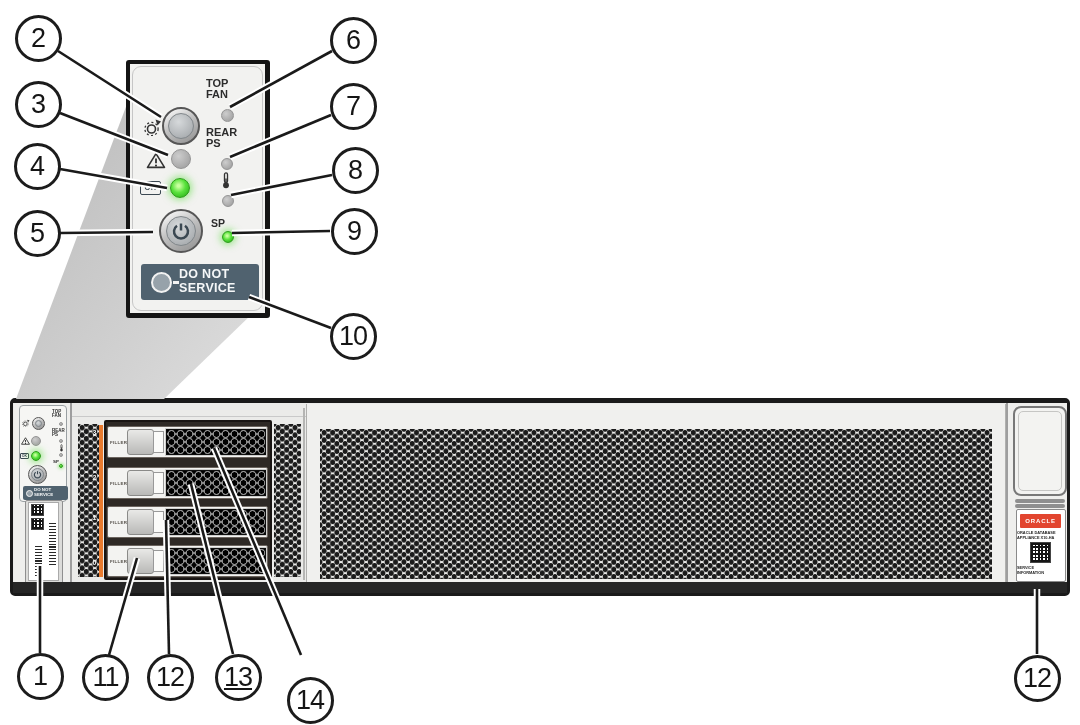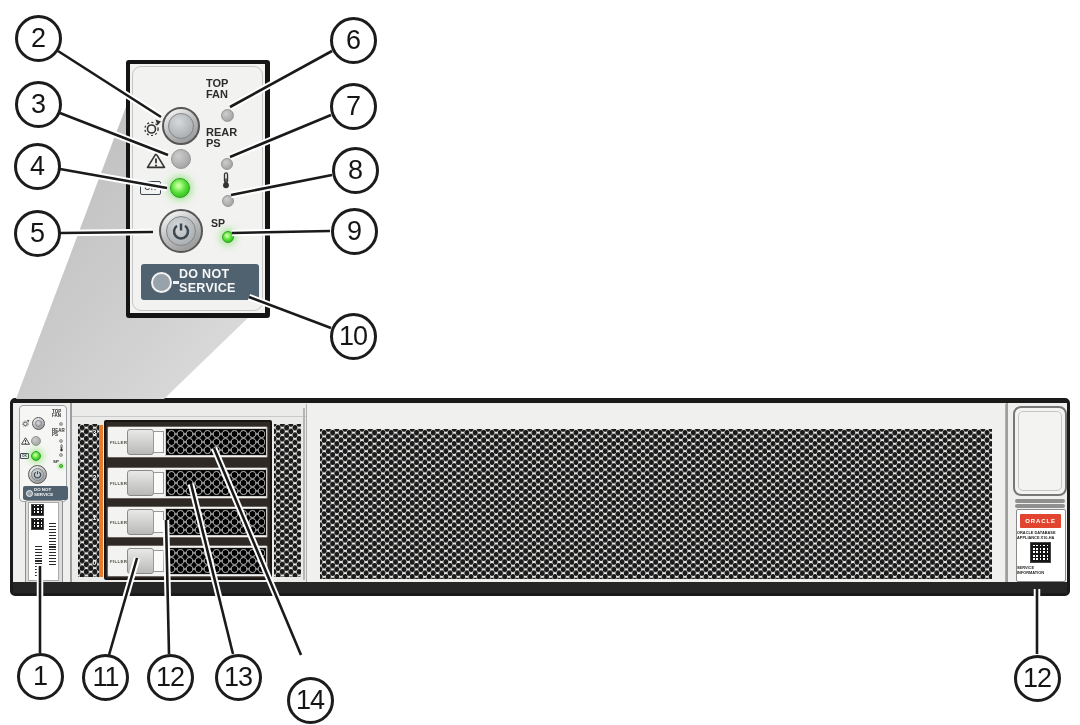--- a/index.html
+++ b/index.html
@@ -302,17 +302,17 @@
   <div class="co" style="left:13.5px;top:142.5px;">4</div>
   <div class="co" style="left:13.5px;top:209.5px;">5</div>
   <div class="co" style="left:329.5px;top:16.5px;">6</div>
   <div class="co" style="left:329.5px;top:82.5px;">7</div>
   <div class="co" style="left:331.5px;top:146.5px;">8</div>
   <div class="co" style="left:330.5px;top:207.5px;">9</div>
   <div class="co" style="left:329.5px;top:312.5px;">10</div>
   <div class="co" style="left:16.5px;top:652.5px;">1</div>
   <div class="co" style="left:82px;top:653.5px;text-align:right;">11</div>
   <div class="co" style="left:146.5px;top:653.5px;">12</div>
-  <div class="co" style="left:214.5px;top:653.5px;">13</div>
+  <div class="co" style="left:214.5px;top:653.5px;text-decoration:underline;">13</div>
   <div class="co" style="left:286.5px;top:677px;">14</div>
   <div class="co" style="left:1013.5px;top:654.5px;">12</div>
 
 </div>
 
 </body></html>

